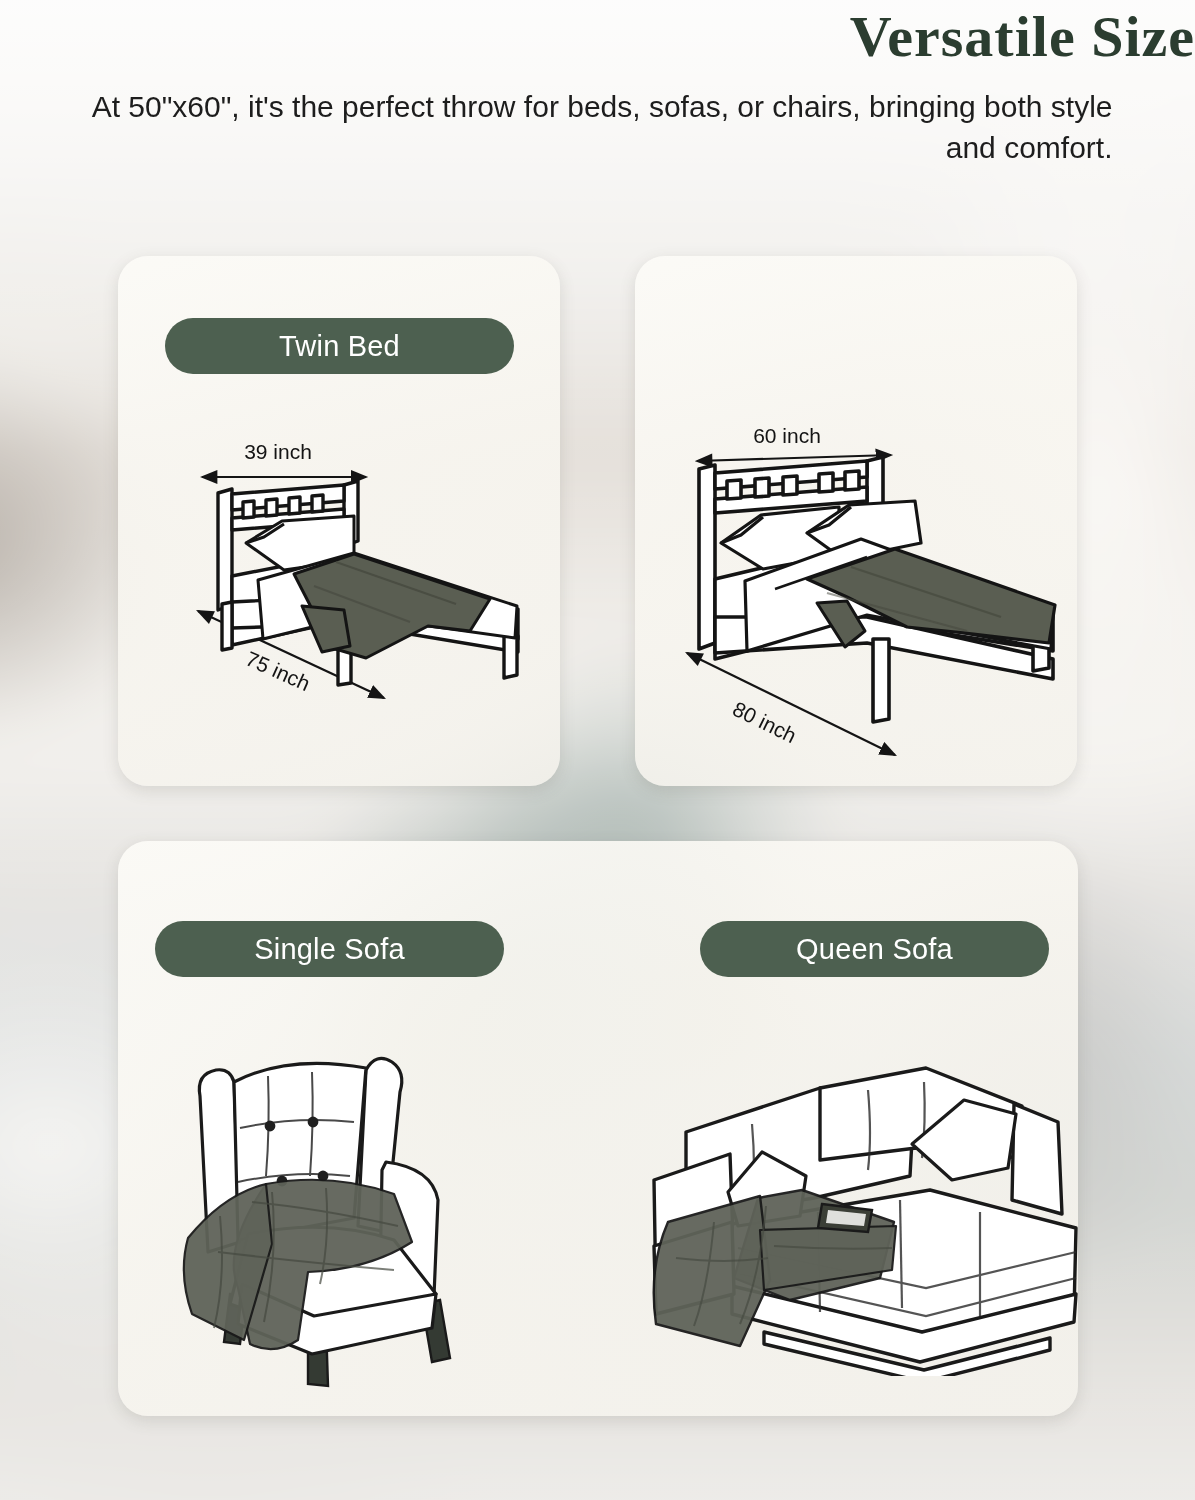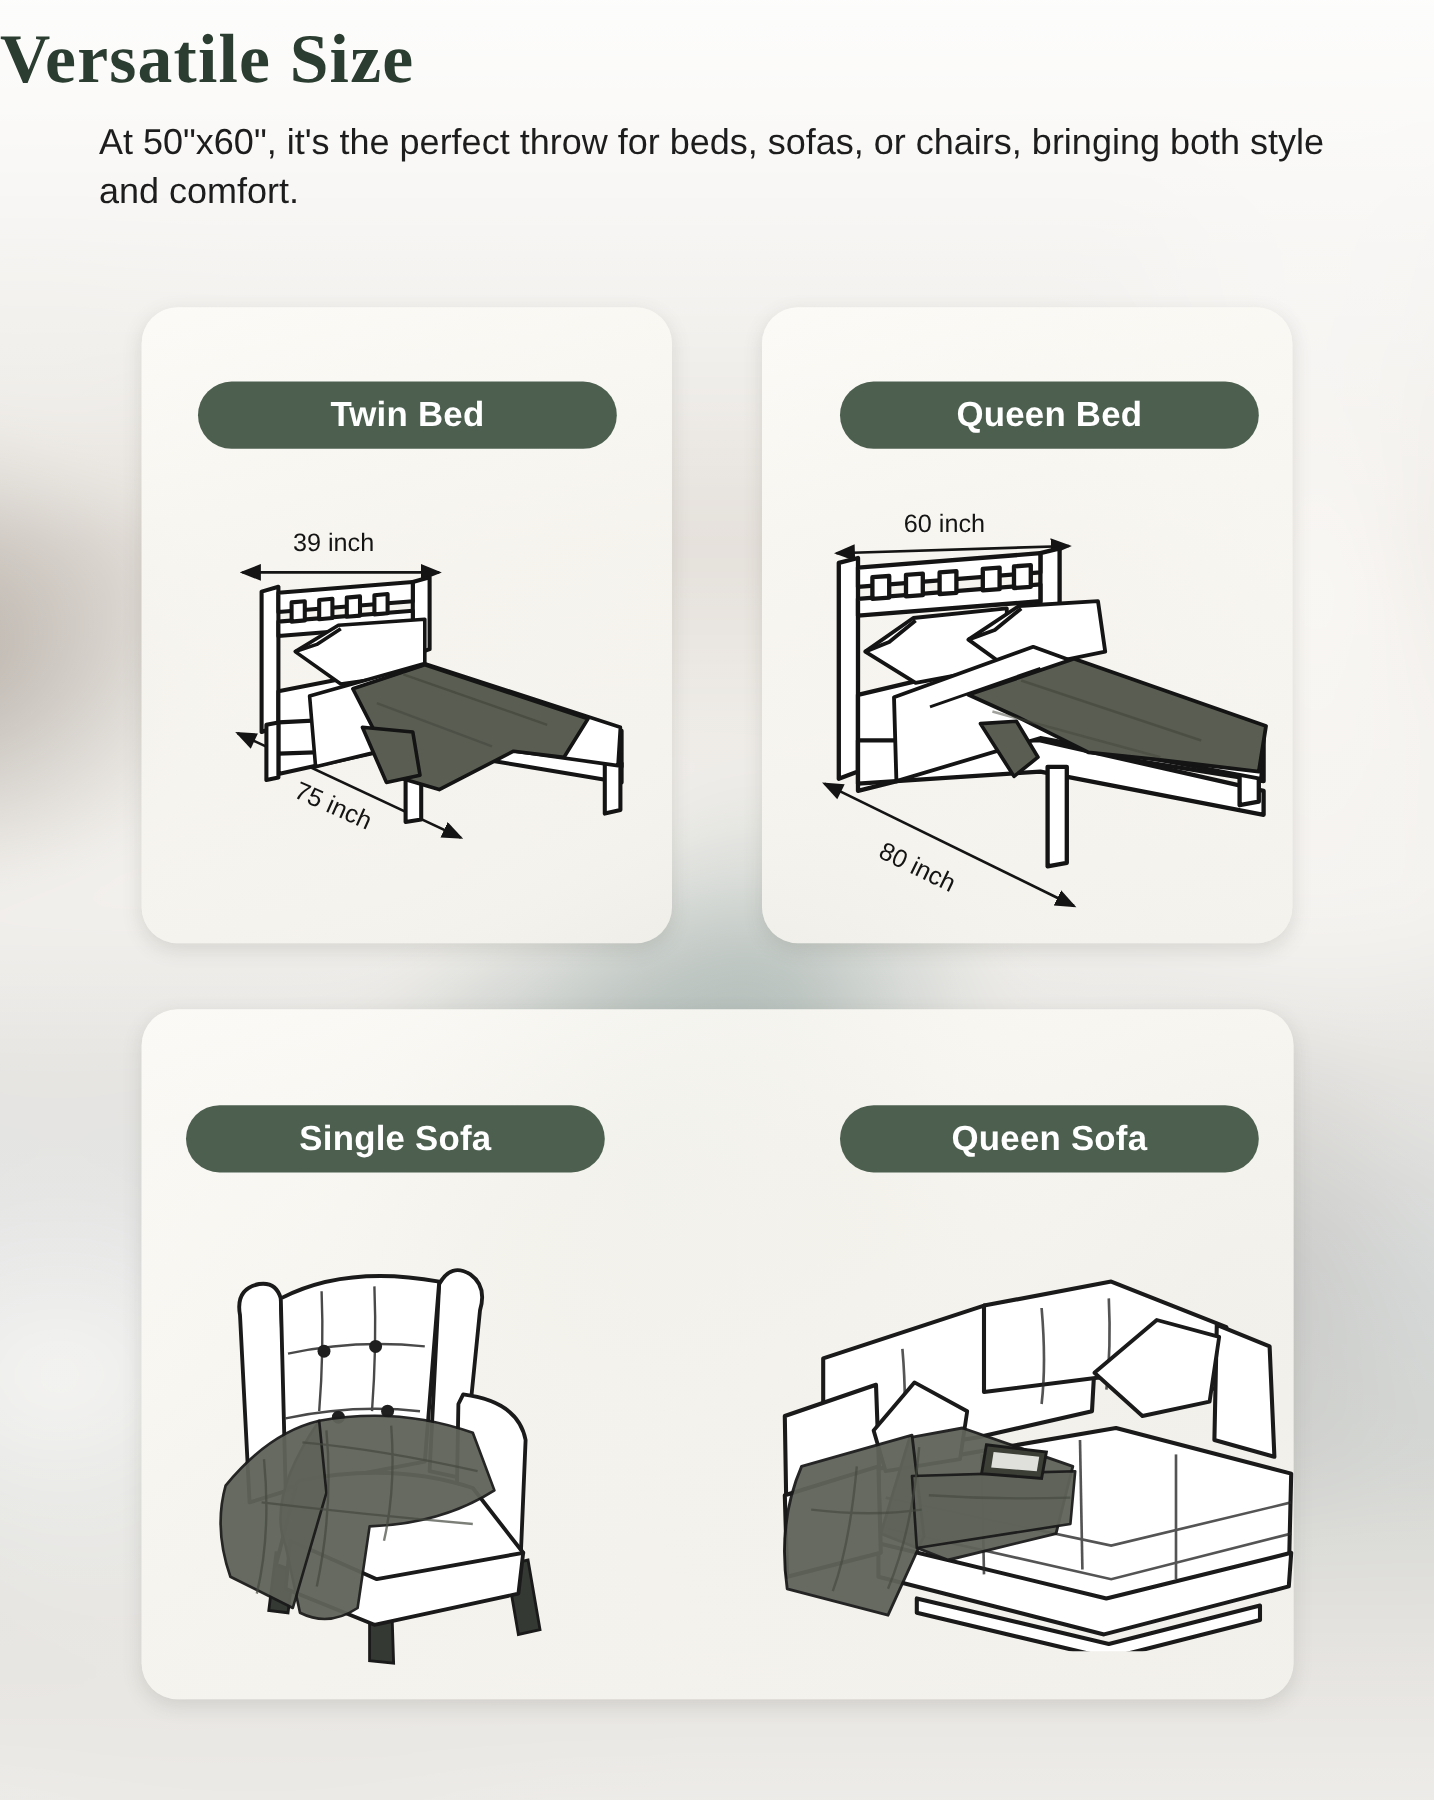--- a/index.html
+++ b/index.html
@@ -50,21 +50,21 @@
     transform: scale(1.08);
   }
   #bg-veil {
     position: absolute; inset: 0;
     background: linear-gradient(180deg, rgba(255,255,255,0.78) 0%, rgba(255,255,255,0.42) 14%, rgba(255,255,255,0.18) 30%, rgba(255,255,255,0.10) 60%, rgba(255,255,255,0.28) 100%);
   }
 
   #page { position: absolute; inset: 0; }
 
   
-  .header { position: absolute; top: 12px; left: 0; width: 1195px; text-align: left; }
+  .header { position: absolute; top: 0; left: 0; width: 1195px; text-align: right; }
   .title {
     font-family: "Liberation Serif", serif;
     font-weight: bold;
     font-size: 58px;
     line-height: 1.0;
     color: #2b3d30;
     letter-spacing: 1px;
     padding-top: 8px;
   }
   .subtitle {
@@ -91,21 +91,21 @@
   
   .badge {
     position: absolute;
     background: #4d6050;
     color: #ffffff;
     border-radius: 999px;
     display: flex;
     align-items: center;
     justify-content: center;
     font-size: 29px;
-    font-weight: bold;
+    font-weight: normal;
     letter-spacing: 0.2px;
     height: 56px;
   }
   #badge-twin   { left: 165px; top: 318px;  width: 349px; }
   #badge-queen  { left: 700px; top: 318px;  width: 349px; }
   #badge-single { left: 155px; top: 921px;  width: 349px; }
   #badge-double { left: 700px; top: 921px;  width: 349px; }
 
   
   .illus { position: absolute; margin-top: 16px; }
@@ -195,23 +195,20 @@
       <g>
         <path d="M108 138 l60 -20 l136 45 l-20 32 l-42 -5 l-62 32 l-34 -10 z" fill="#5a5e52" stroke="#141414" stroke-width="3" stroke-linejoin="round"></path>
         <path d="M150 126 l120 42" fill="none" stroke="#43463c" stroke-width="2" opacity="0.7"></path>
         <path d="M128 150 l96 36" fill="none" stroke="#43463c" stroke-width="2" opacity="0.55"></path>
         <path d="M116 170 l20 46 l28 -6 l-6 -36 z" fill="#5a5e52" stroke="#141414" stroke-width="3" stroke-linejoin="round"></path>
       </g>
     </svg>
   </div>
 
   <div class="card" id="card-queen"></div>
-  <div class="badge" id="badge-queen">
-    <span>Queen Bed</span>
-  </div>
   <div class="illus" id="illus-queen">
     <svg viewBox="0 0 415 360" xmlns="http://www.w3.org/2000/svg">
       <defs>
         <marker id="ah2" markerWidth="9" markerHeight="9" refX="7" refY="3.2" orient="auto">
           <path d="M0,0 L8,3.2 L0,6.4 z" fill="#141414"></path>
         </marker>
         <marker id="ahs2" markerWidth="9" markerHeight="9" refX="1" refY="3.2" orient="auto">
           <path d="M8,0 L0,3.2 L8,6.4 z" fill="#141414"></path>
         </marker>
       </defs>

